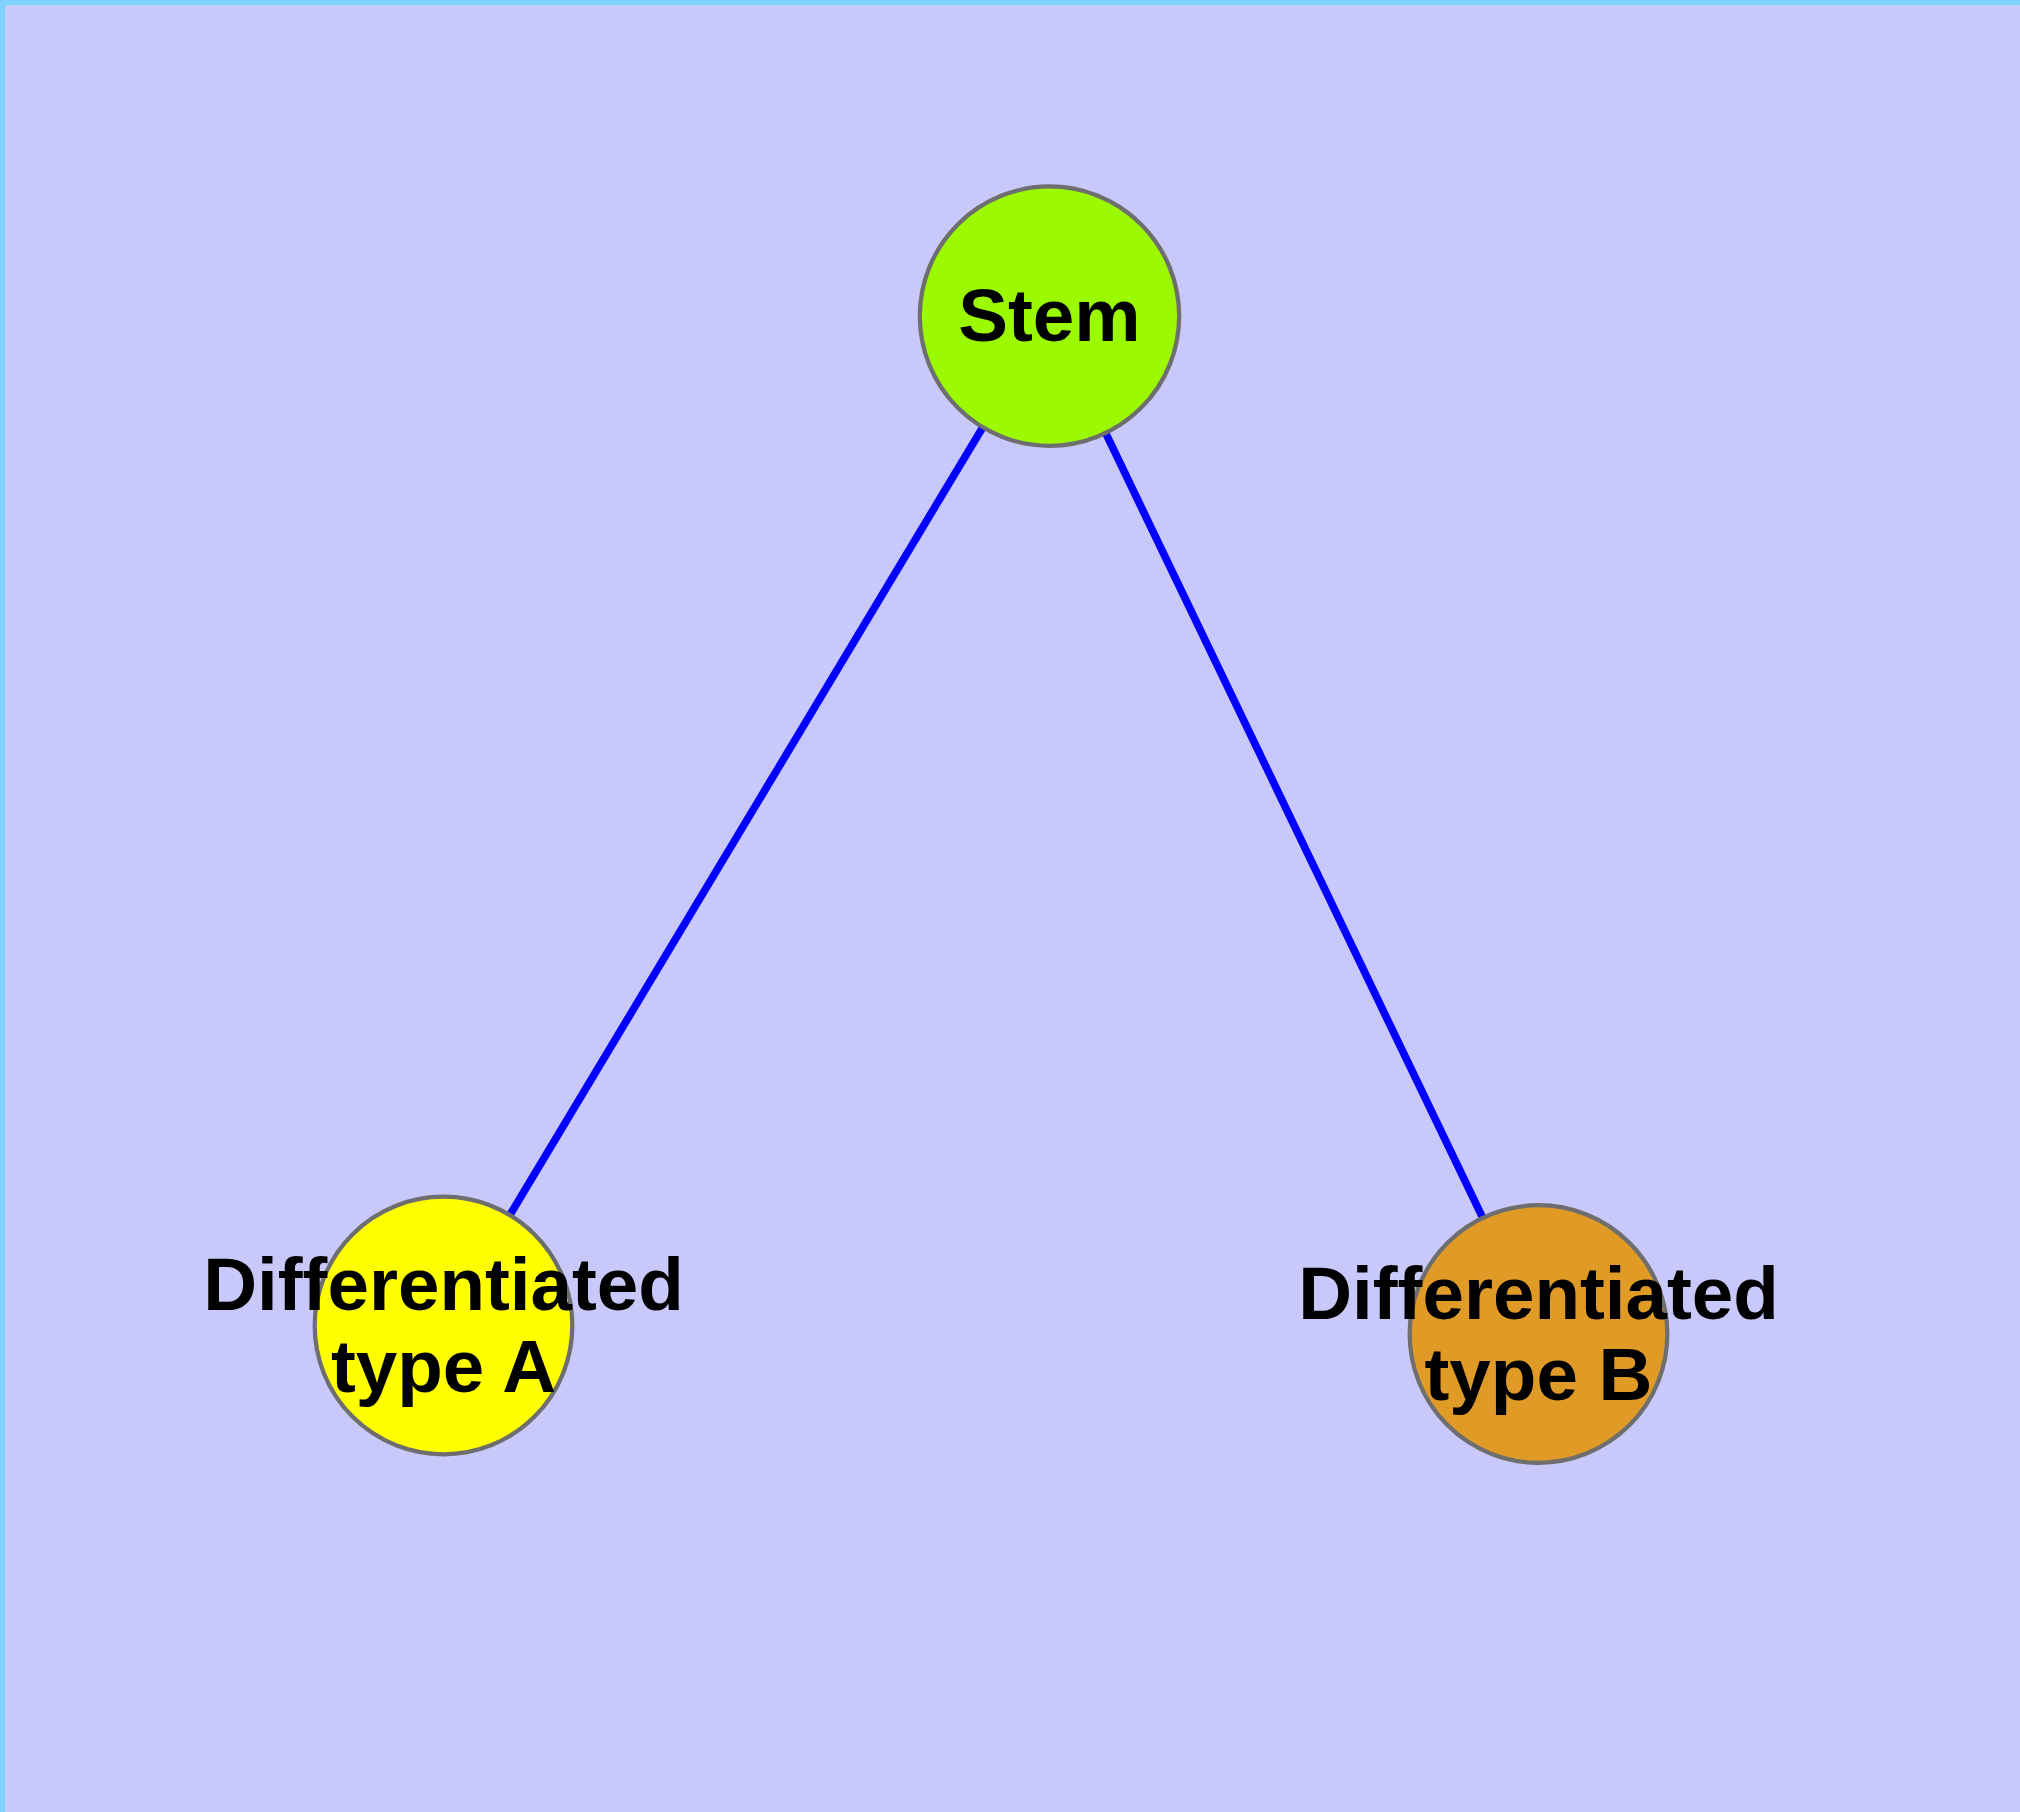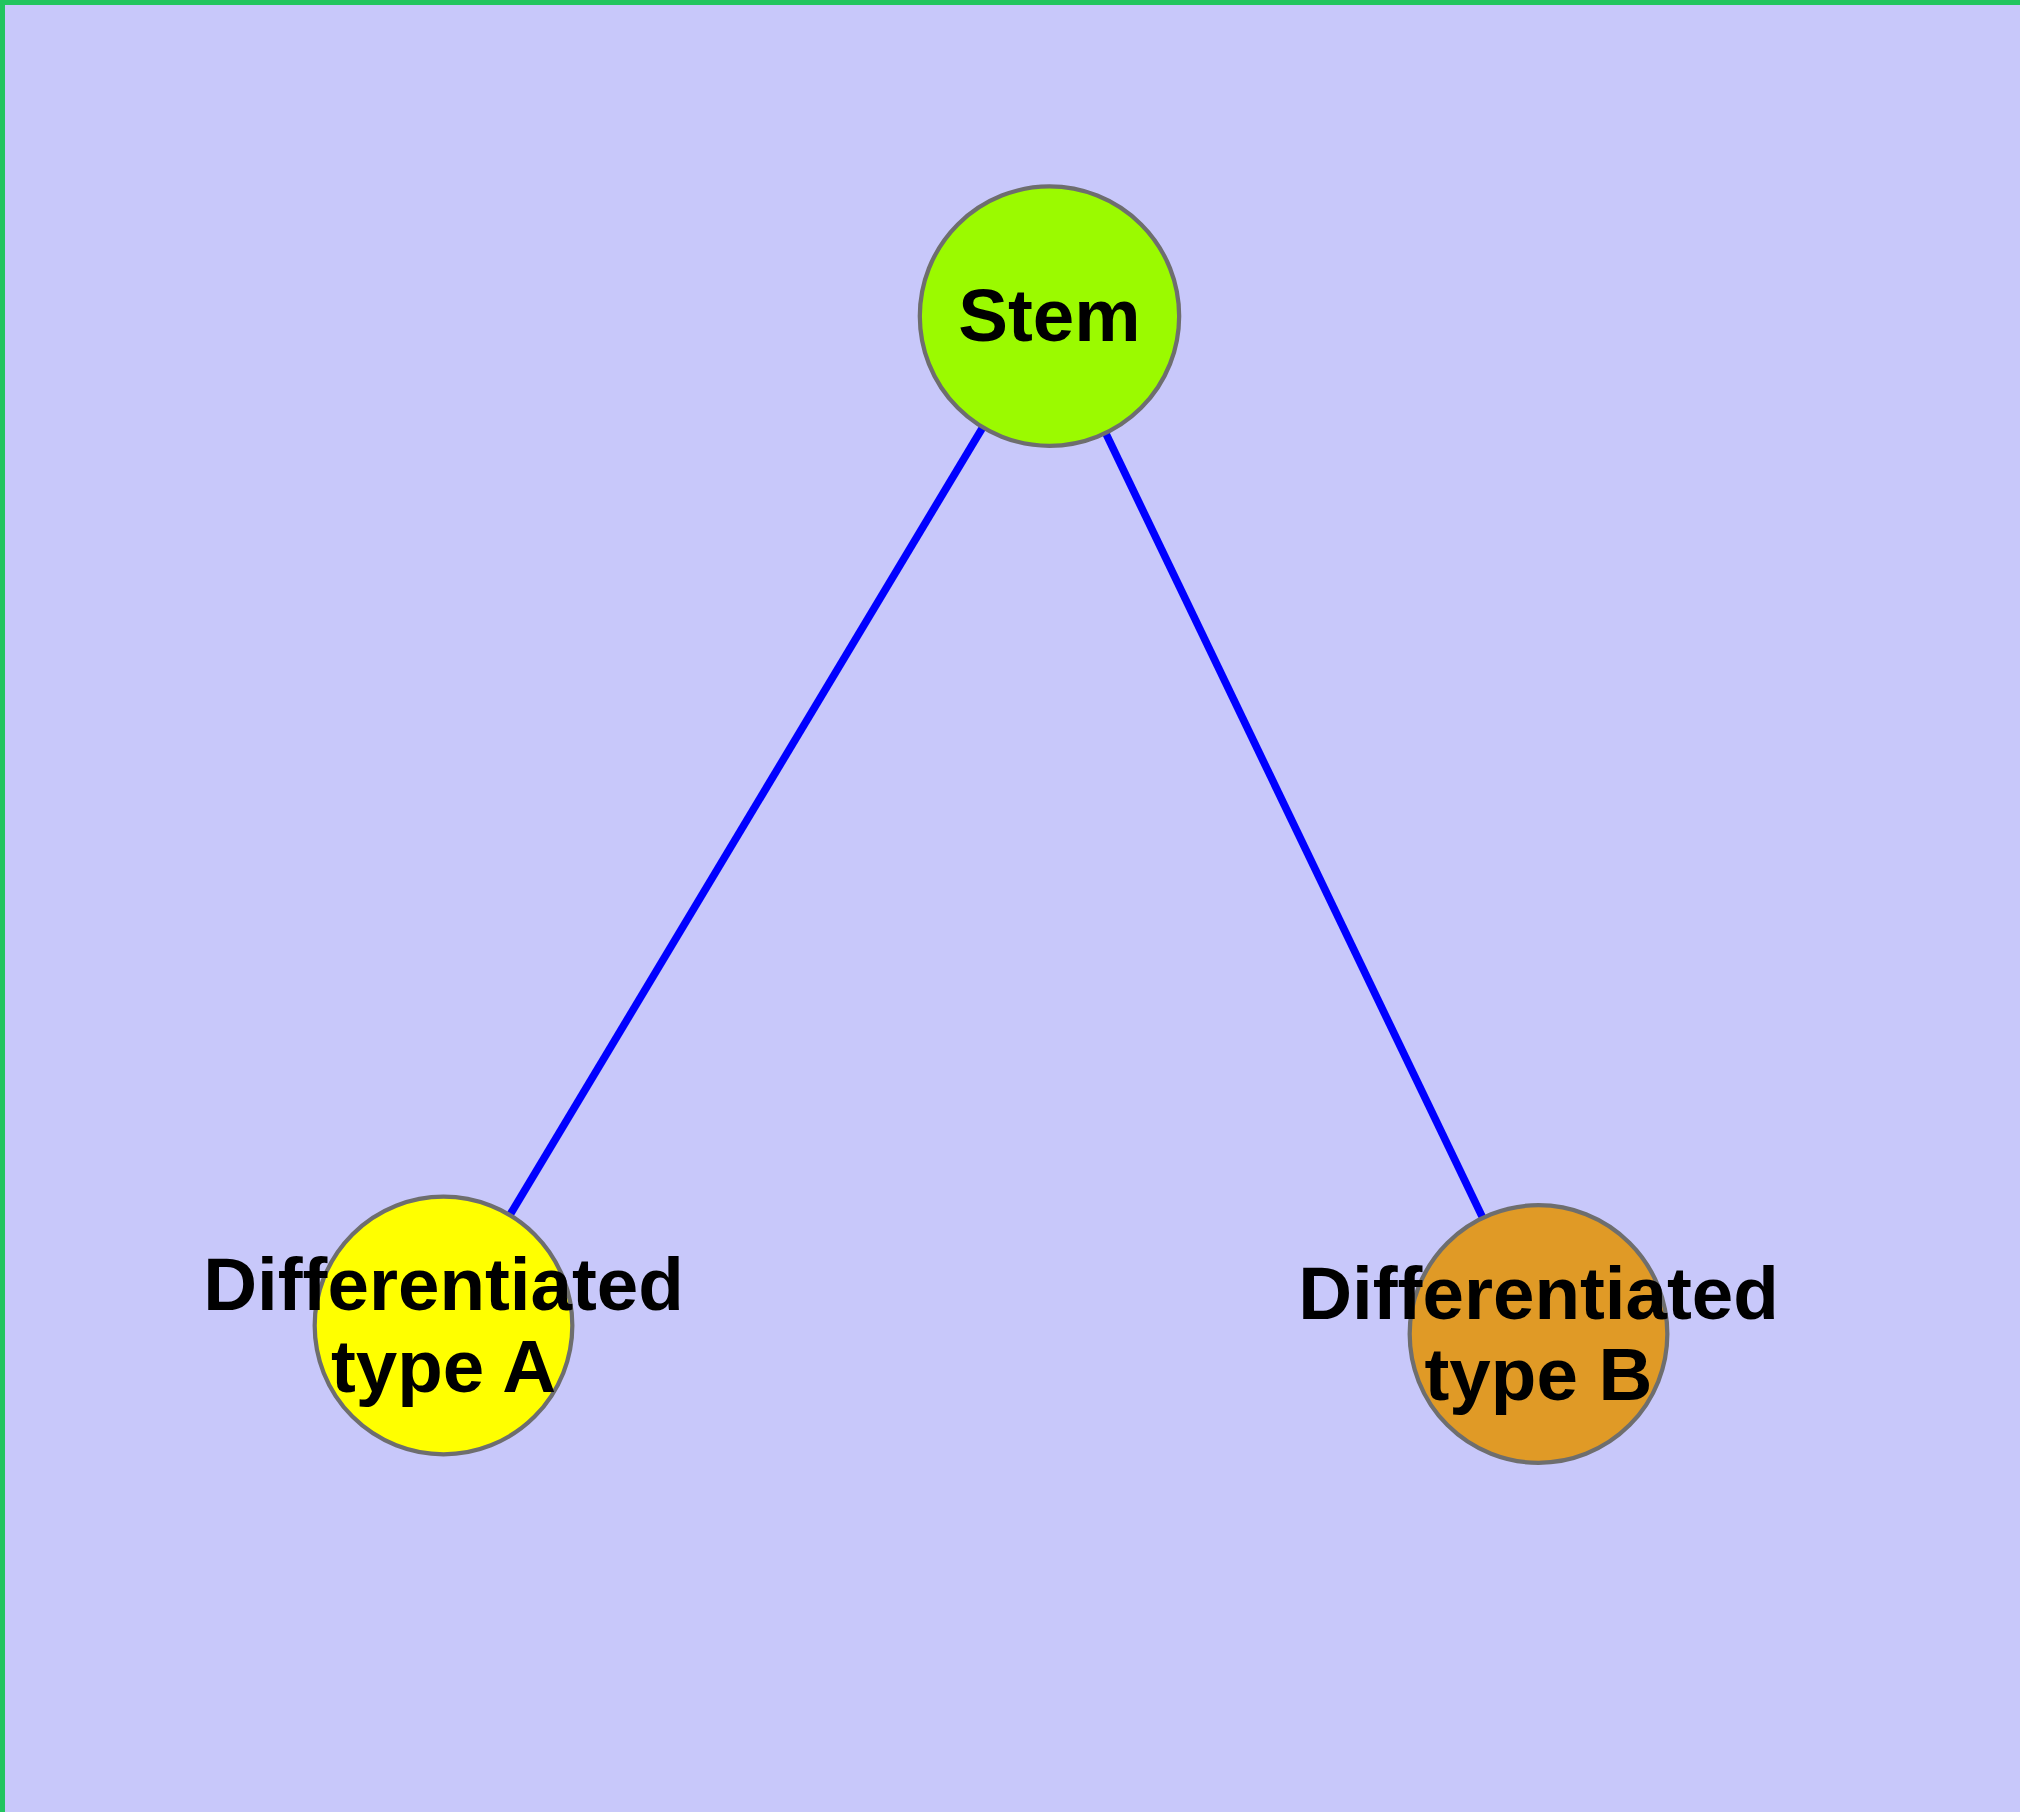--- a/index.html
+++ b/index.html
@@ -6,21 +6,21 @@
   html, body {
     margin: 0;
     padding: 0;
     background: #ffffff;
   }
   #canvas {
     position: relative;
     width: 2021px;
     height: 1812px;
     overflow: hidden;
-    background: #22c55e;
+    background: #7dd3fc;
     font-family: "Liberation Sans", sans-serif;
   }
   #plot-background {
     position: absolute;
     left: 5.1px;
     top: 5.1px;
     width: 2015px;
     height: 1807px;
     background: #c8c8fa;
   }

